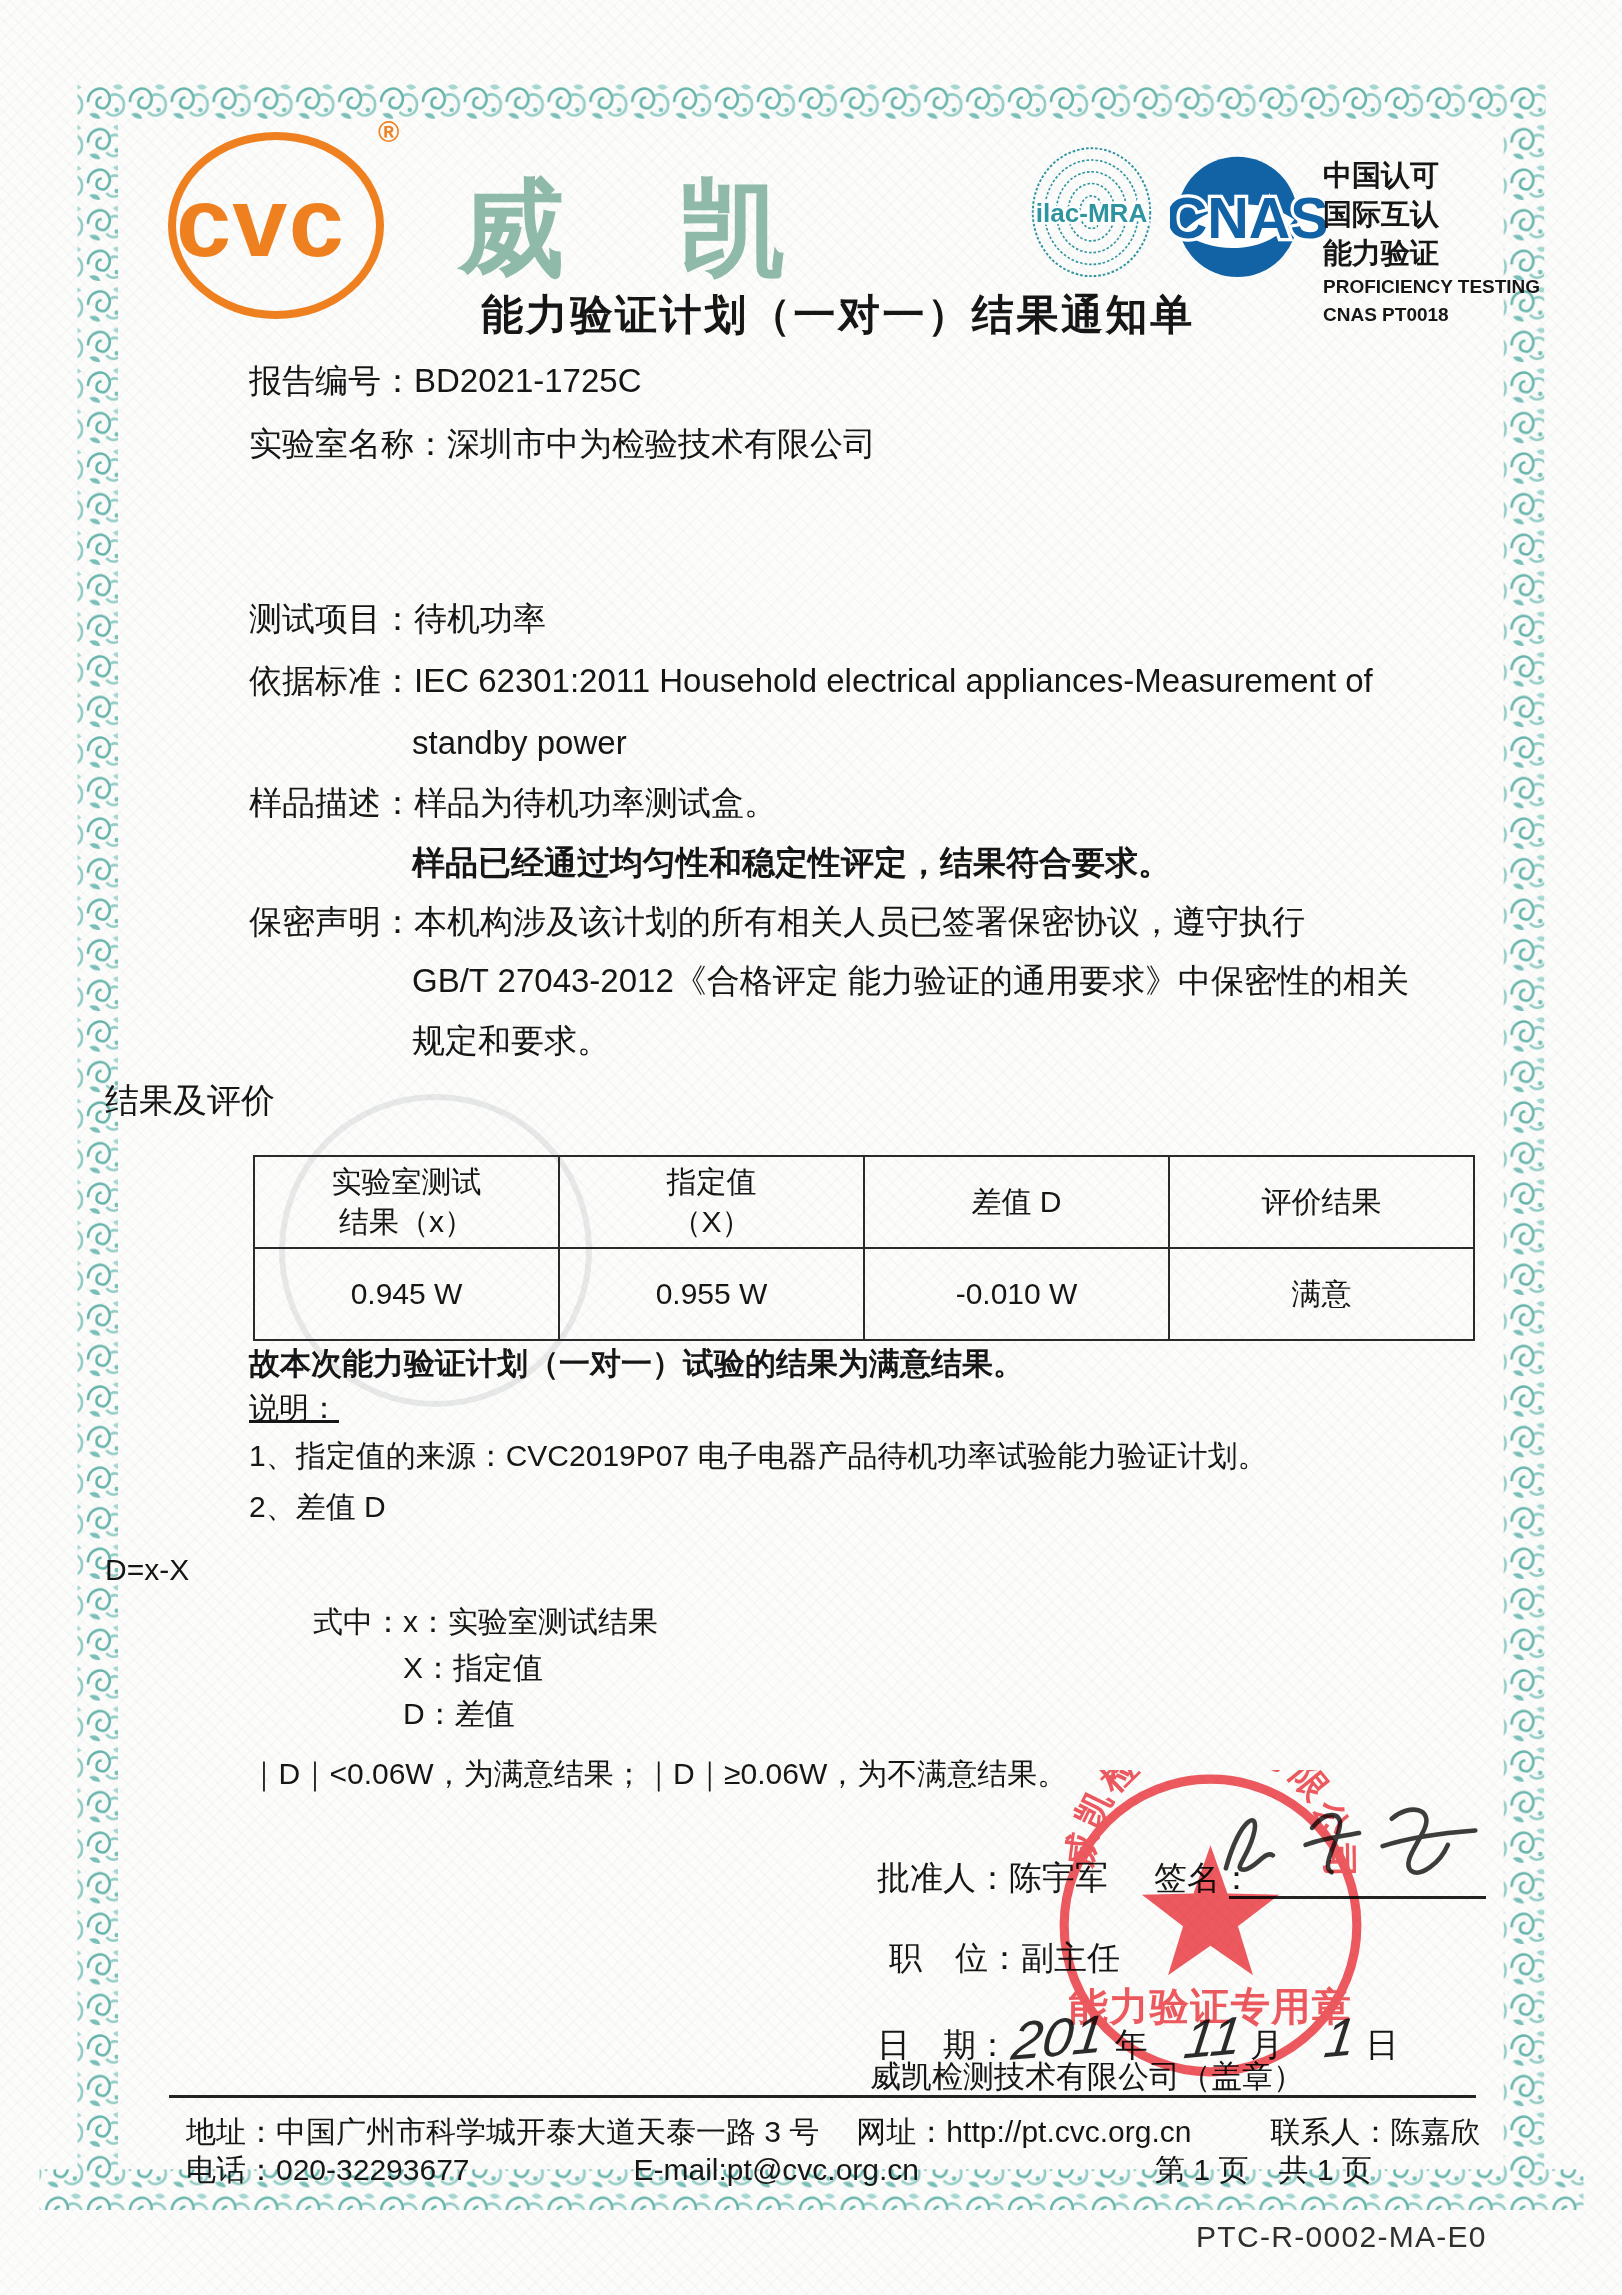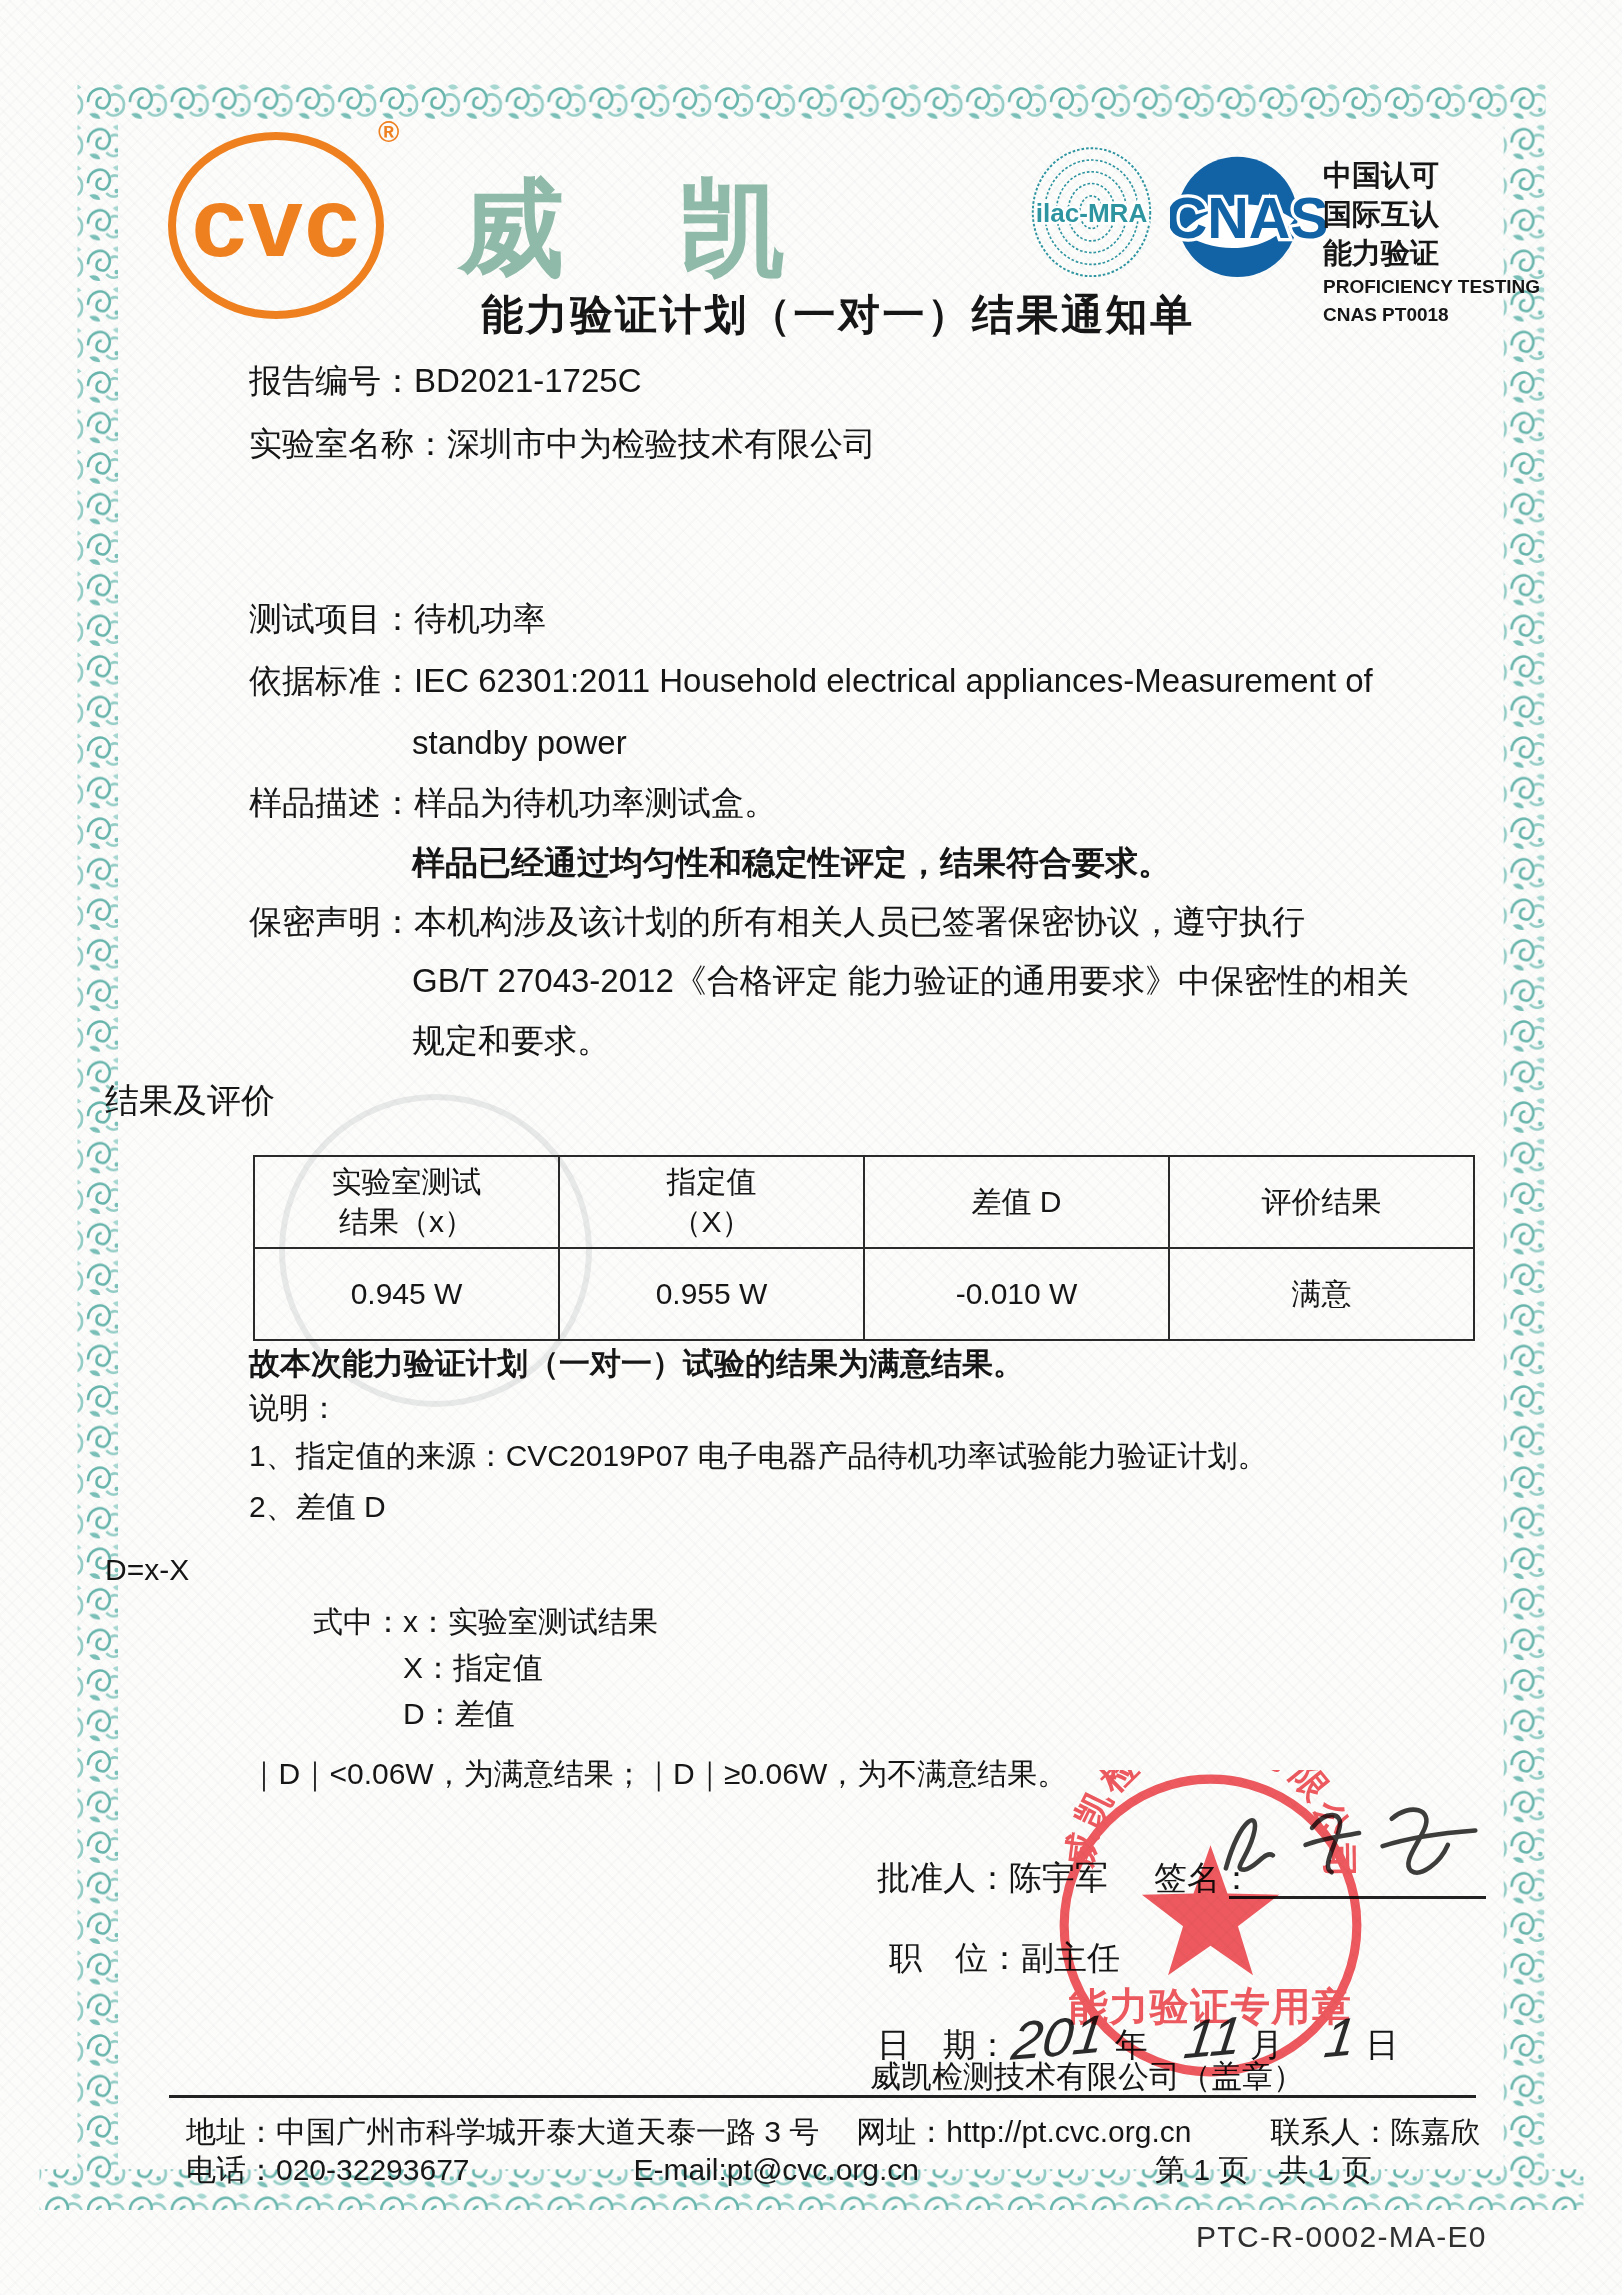--- a/index.html
+++ b/index.html
@@ -10,21 +10,21 @@
                    repeating-linear-gradient(-45deg,rgba(120,130,130,.03) 0 2px,transparent 2px 10.5px);
         pointer-events:none;}
   .abs{position:absolute;white-space:nowrap;}
   .lbl{display:inline-block;min-width:164px;}
   .t50{font-size:33px;line-height:1.2;}
   .t46{font-size:30px;line-height:1.2;}
   .bold{font-weight:bold;}
   .center{text-align:left;}
   
   .cvc-ring{position:absolute;left:168px;top:132px;width:200px;height:171px;border:8.5px solid #ef8020;border-radius:50%;
-            display:flex;align-items:center;justify-content:center;}
+            display:flex;align-items:center;}
   .cvc-txt{font-size:99px;font-weight:900;color:#ef8020;letter-spacing:1.3px;transform:translateY(-3.9px);}
   .cvc-reg{position:absolute;left:378px;top:116px;font-size:29px;color:#ef8020;font-weight:bold;}
   .brand{position:absolute;left:458px;top:158px;font-size:106px;font-weight:bold;color:#8fb9a8;letter-spacing:43px;}
   .accr{position:absolute;left:1323px;top:156px;line-height:39px;font-size:29px;font-weight:bold;}
   .accr .en{font-size:19px;line-height:27.5px;font-weight:bold;}
   
   .title{position:absolute;left:105px;top:287px;width:1466px;text-align:center;font-size:42px;font-weight:bold;letter-spacing:2.6px;}
   
   .rtable{position:absolute;left:253px;top:1155px;width:1222px;border:2.6px solid #2a2a2a;border-collapse:collapse;table-layout:fixed;}
   .rtable td{border:2px solid #2a2a2a;height:90px;text-align:center;vertical-align:middle;font-size:30px;line-height:1.35;padding:0;}
@@ -137,21 +137,21 @@
     <tr>
       <td>0.945 W</td>
       <td>0.955 W</td>
       <td>-0.010 W</td>
       <td>满意</td>
     </tr>
   </tbody>
     </table>
 
   <div class="abs bold" style="left:249px;top:1343px;font-size:31px;">故本次能力验证计划（一对一）试验的结果为满意结果。</div>
-  <div class="abs t46" style="left:249px;top:1390px;">说明：</div>
+  <div class="abs t46" style="left:249px;top:1390px;text-decoration:underline;">说明：</div>
   <div class="abs t46" style="left:249px;top:1438px;">1、指定值的来源：CVC2019P07 电子电器产品待机功率试验能力验证计划。</div>
   <div class="abs t46" style="left:249px;top:1489px;">2、差值 D</div>
   <div class="abs t46 center" style="left:105px;top:1552px;width:1466px;">D=x-X</div>
 
   <div class="abs t46" style="left:313px;top:1604px;">
     <span>式中：</span><span>x：实验室测试结果</span>
   </div>
   <div class="abs t46" style="left:403px;top:1650px;">X：指定值</div>
   <div class="abs t46" style="left:403px;top:1696px;">D：差值</div>
   <div class="abs t46" style="left:249px;top:1756px;">｜D｜&lt;0.06W，为满意结果；｜D｜≥0.06W，为不满意结果。</div>

